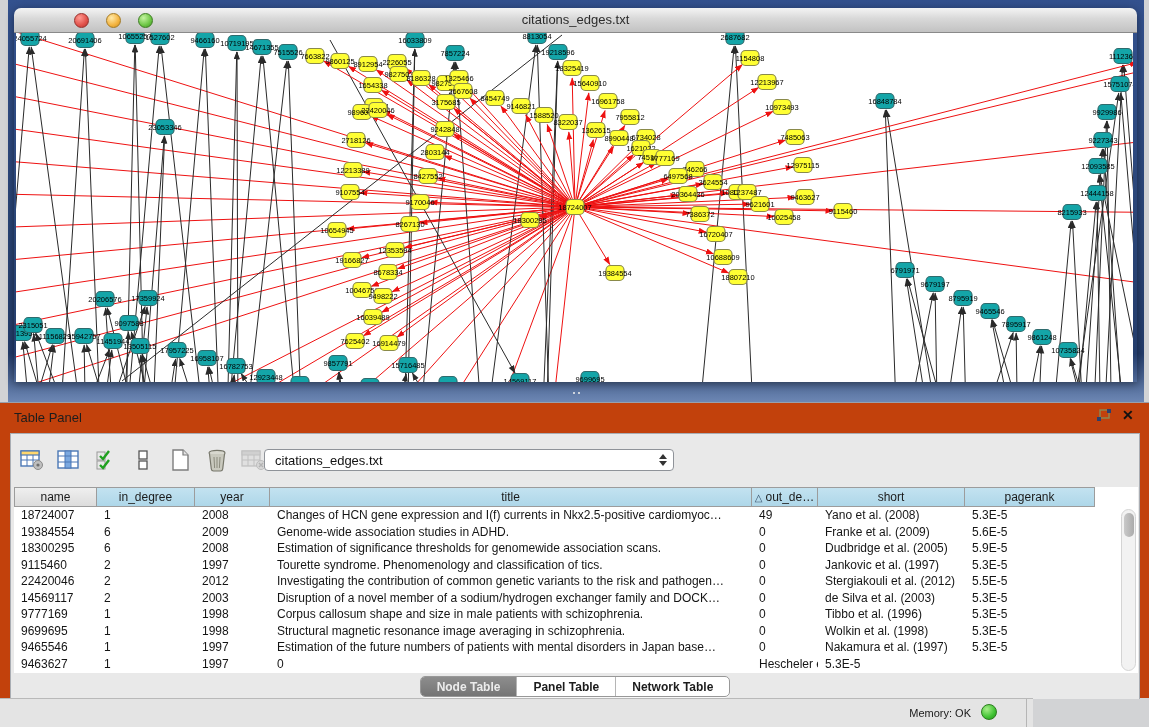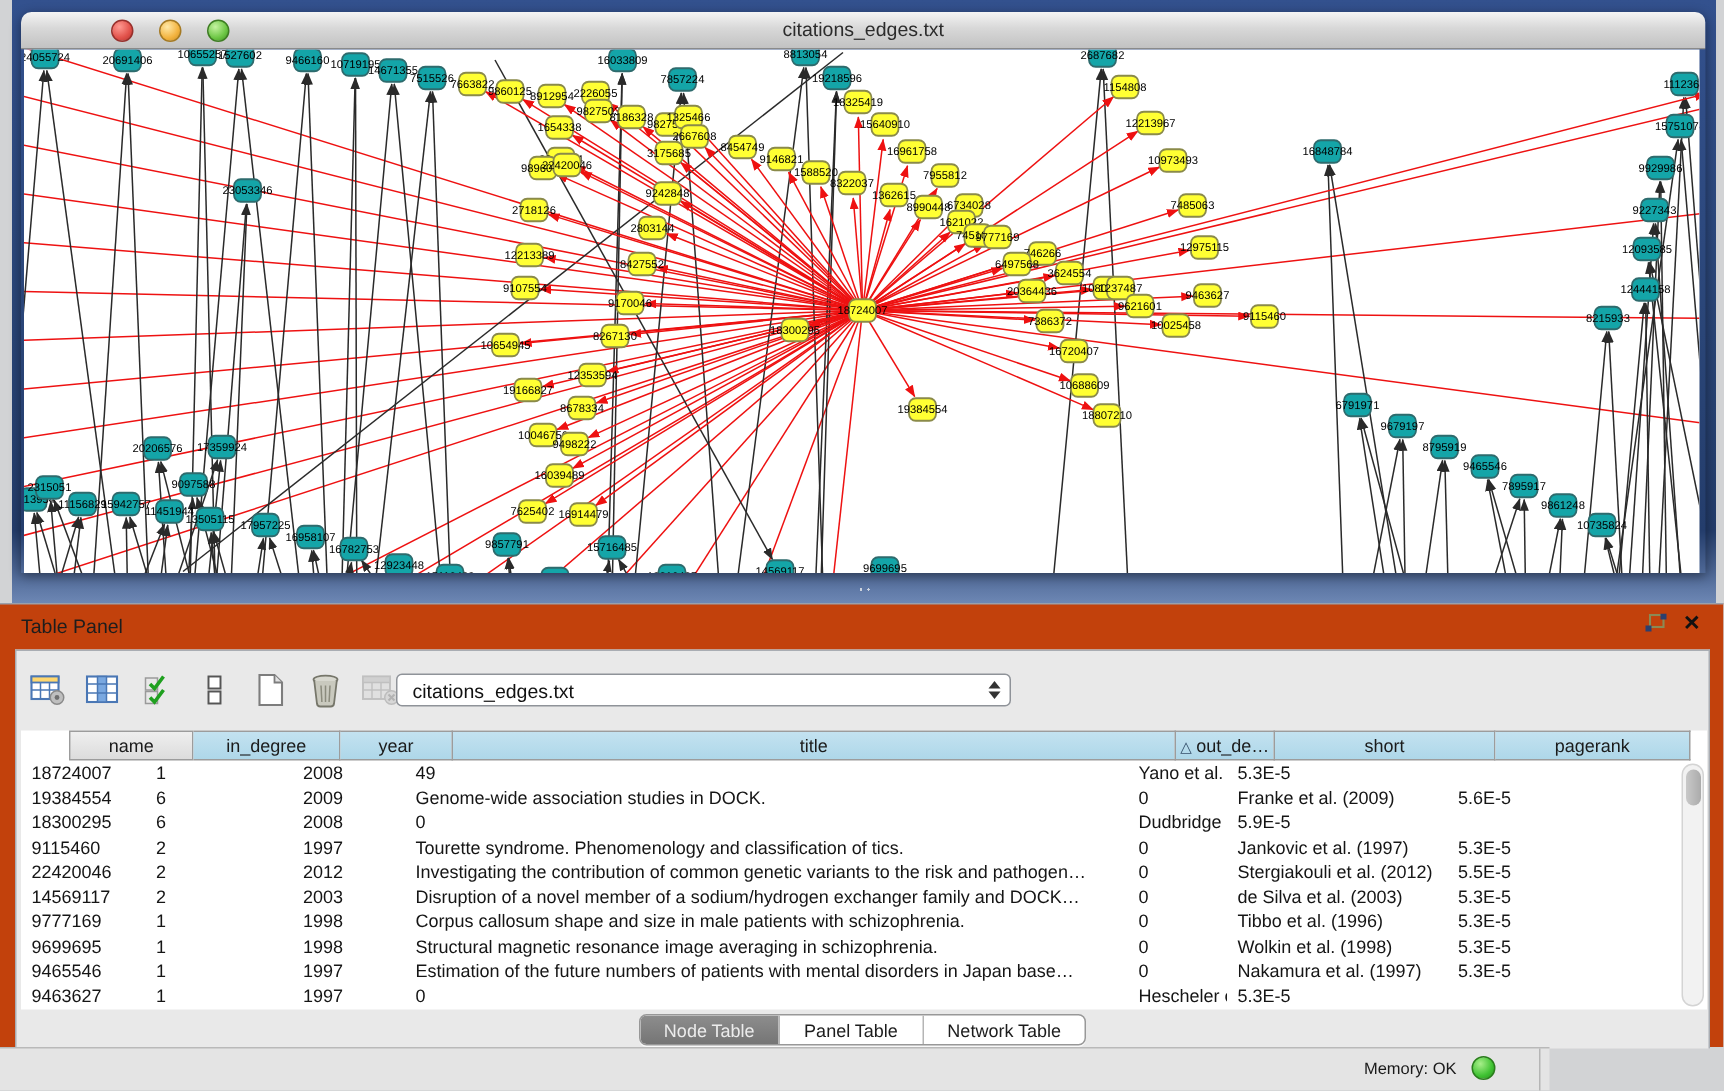--- a/index.html
+++ b/index.html
@@ -49,21 +49,21 @@
   .dropdown { position:absolute; left:253px; top:15px; width:410px; height:22px;
     background:#ffffff; border:1px solid #8f9399; border-radius:4px; cursor:pointer; }
   .dropdown .val { position:absolute; left:10px; top:3px; font-size:13px; color:#111; }
   .dropdown .step { position:absolute; right:5px; top:2px; width:11px; height:16px;
     display:flex; flex-direction:column; align-items:center; justify-content:center; }
   .dropdown .step i { display:block; width:0; height:0; border-left:4px solid transparent;
     border-right:4px solid transparent; }
   .dropdown .step i.up { border-bottom:5px solid #333; margin-bottom:2px; }
   .dropdown .step i.dn { border-top:5px solid #333; }
 
-  .tbl { position:absolute; left:3px; top:53px; width:1124px; height:186px; background:#fff;padding-left:32px; }
+  .tbl { position:absolute; left:3px; top:53px; width:1124px; height:186px; background:#fff; }
   .thead, .trow { display:grid;
     grid-template-columns:83px 98px 75px 482px 66px 147px 130px; }
   .thead { height:20px; }
   .th { font-size:12px; color:#1b1b1b; text-align:center; line-height:19px;
     background:linear-gradient(180deg,#c3e2f0,#aed7e9); border:1px solid #9c9c9c;
     border-left:none; overflow:hidden; white-space:nowrap; cursor:pointer; }
   .th:first-child { border-left:1px solid #9c9c9c;
     background:linear-gradient(180deg,#efefef,#dcdcdc); }
   .th .sort { font-size:10px; color:#35506b; margin-right:3px; }
   .tbody { position:absolute; left:0; top:20px; width:1110px; height:166px; overflow:hidden; }
@@ -72,21 +72,21 @@
     white-space:nowrap; overflow:hidden; }
   .vscroll { position:absolute; right:2px; top:22px; width:15px; height:162px;
     background:#f2f2f2; border:1px solid #d4d4d4; border-radius:8px; }
   .vscroll .thumb { position:absolute; left:1.5px; top:3px; width:10px; height:24px;
     background:linear-gradient(90deg,#c9c9c9,#ababab); border-radius:6px; }
 
   .tabs { position:absolute; left:0; right:0; top:242px; height:22px;
     display:flex; justify-content:center; }
   .seg { display:flex; border:1px solid #989898; border-radius:5px; overflow:hidden;
     background:#fff; height:21px; box-shadow:0 1px 0 rgba(255,255,255,.7); }
-  .seg .tab { font-size:12px; font-weight:normal; color:#1c1c1c; padding:0 16px;
+  .seg .tab { font-size:12px; font-weight:bold; color:#1c1c1c; padding:0 16px;
     line-height:20px; border-left:1px solid #b5b5b5; cursor:pointer; }
   .seg .tab:first-child { border-left:none; }
   .seg .tab.sel { background:linear-gradient(180deg,#8d8d8d,#757575); color:#ececec; }
 
   
   .status-bar { position:absolute; left:0; top:698px; width:1033px; height:29px;
     background:#e4e4e4; border-top:1px solid #b9b9b9; }
   .mem { position:absolute; right:62px; top:8px; font-size:11px; color:#1a1a1a; }
   .led { position:absolute; right:36px; top:5px; width:16px; height:16px; border-radius:50%;
     background:radial-gradient(circle at 35% 30%,#a8ef8a,#3fc232 60%,#2a8d1e);
@@ -645,37 +645,39 @@
             <div class="th">title</div>
             <div class="th"><span class="sort">△</span>out_de…</div>
             <div class="th">short</div>
             <div class="th">pagerank</div>
           </div>
         <div class="tbody" id="tbody">
             <div class="trow">
               <div class="td">18724007</div>
               <div class="td">1</div>
               <div class="td">2008</div>
+              <div class="td">Changes of HCN gene expression and I(f) currents in Nkx2.5-positive cardiomyoc…</div>
               <div class="td">49</div>
               <div class="td">Yano et al. (2008)</div>
               <div class="td">5.3E-5</div>
             </div>
             <div class="trow">
               <div class="td">19384554</div>
               <div class="td">6</div>
               <div class="td">2009</div>
-              <div class="td">Genome-wide association studies in DOCK.</div>
+              <div class="td">Genome-wide association studies in ADHD.</div>
               <div class="td">0</div>
               <div class="td">Franke et al. (2009)</div>
               <div class="td">5.6E-5</div>
             </div>
             <div class="trow">
               <div class="td">18300295</div>
               <div class="td">6</div>
               <div class="td">2008</div>
+              <div class="td">Estimation of significance thresholds for genomewide association scans.</div>
               <div class="td">0</div>
               <div class="td">Dudbridge et al. (2005)</div>
               <div class="td">5.9E-5</div>
             </div>
             <div class="trow">
               <div class="td">9115460</div>
               <div class="td">2</div>
               <div class="td">1997</div>
               <div class="td">Tourette syndrome. Phenomenology and classification of tics.</div>
               <div class="td">0</div>

